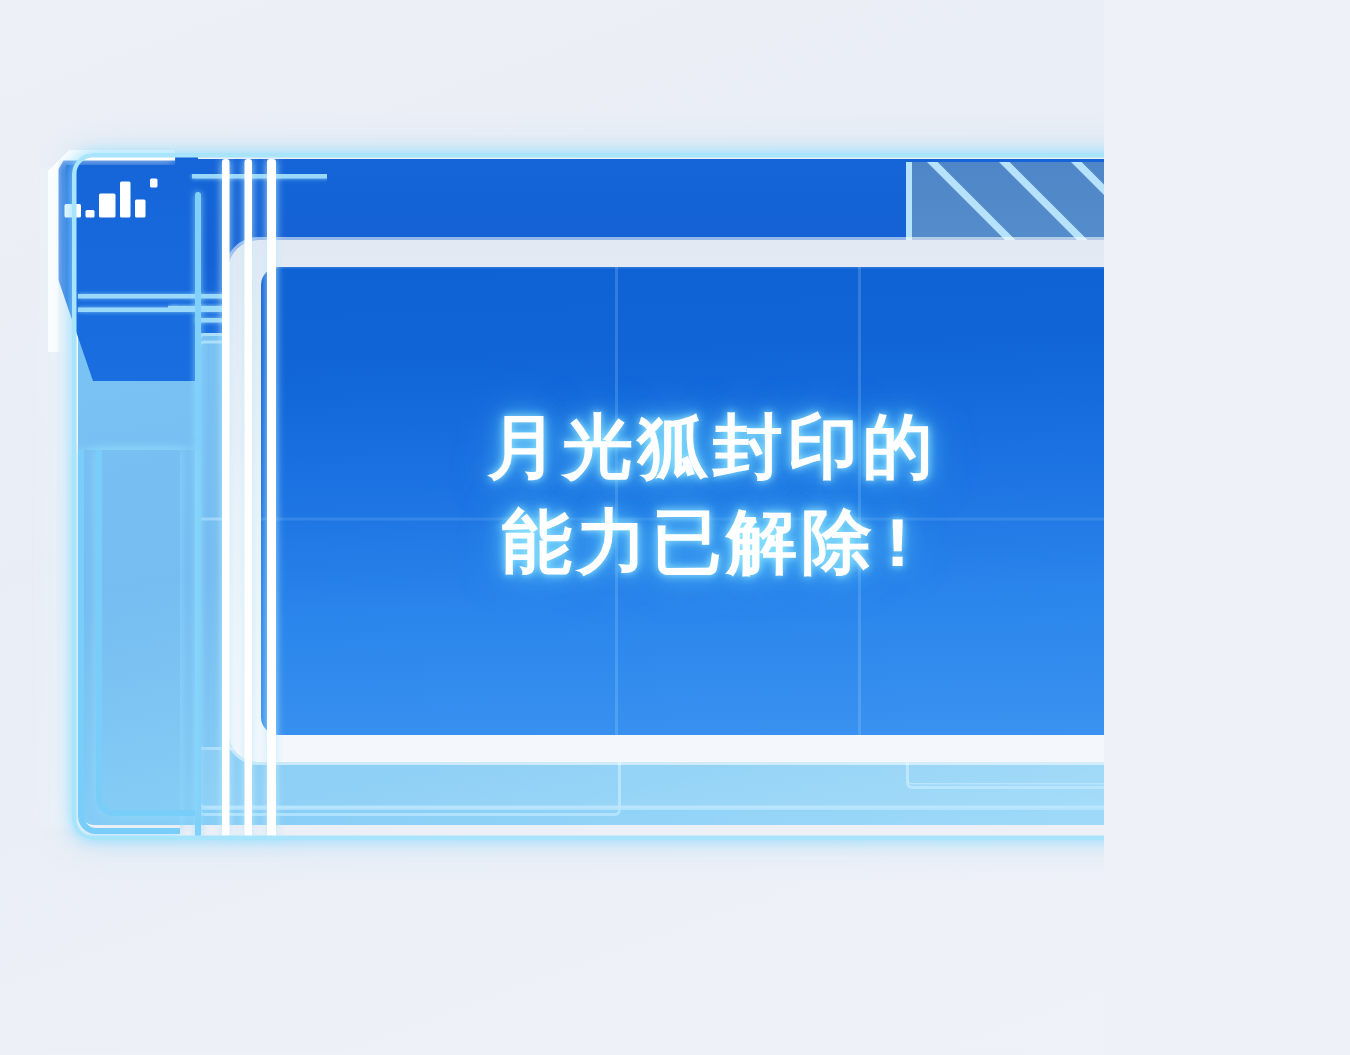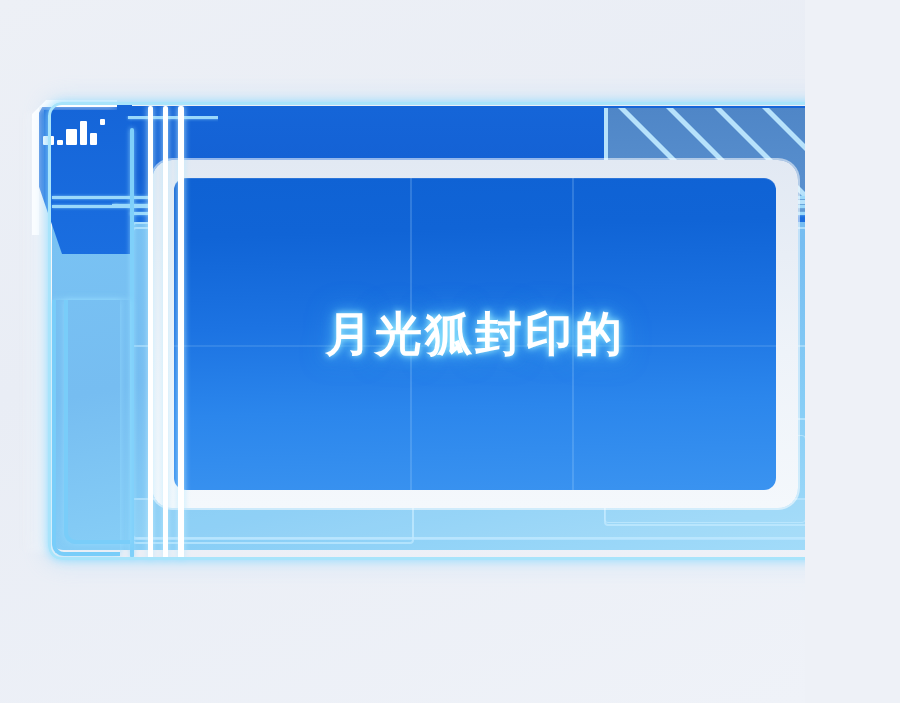--- a/index.html
+++ b/index.html
@@ -10,24 +10,25 @@
   body {
     width: 900px;
     height: 703px;
     overflow: hidden;
     font-family: "Liberation Sans", "DejaVu Sans", sans-serif;
   }
 
   
   #stage {
     position: relative;
-    width: 805px;
+    width: 736px;
     height: 703px;
     background: linear-gradient(160deg, #edf0f6 0%, #e9edf5 40%, #eff2f8 100%);
     overflow: hidden;
+    font-family: Liberation Mono, monospace;
   }
 
   
   .abs { position: absolute; }
 
   
   .frame-outer {
     left: 48px; top: 102px;
     width: 810px; height: 452px;
     border: 3px solid #a8e4fb;
@@ -352,20 +353,21 @@
   <div class="abs bottom-slab"></div>
 
   <div class="abs mat"></div>
 
   <div class="abs card">
     <div class="ghost-v g1"></div>
     <div class="ghost-v g2"></div>
     <div class="ghost-h"></div>
     <div class="msg">
       <div class="line">月光狐封印的</div>
+      <div class="line">能力已解除!</div>
     </div>
   </div>
 
   <div class="abs vline vline-1"></div>
   <div class="abs vline vline-2"></div>
   <div class="abs vline vline-3"></div>
   <div class="abs vline-c1"></div>
 
   <div class="abs corner corner-1"></div>
   <div class="abs corner corner-2"></div>

